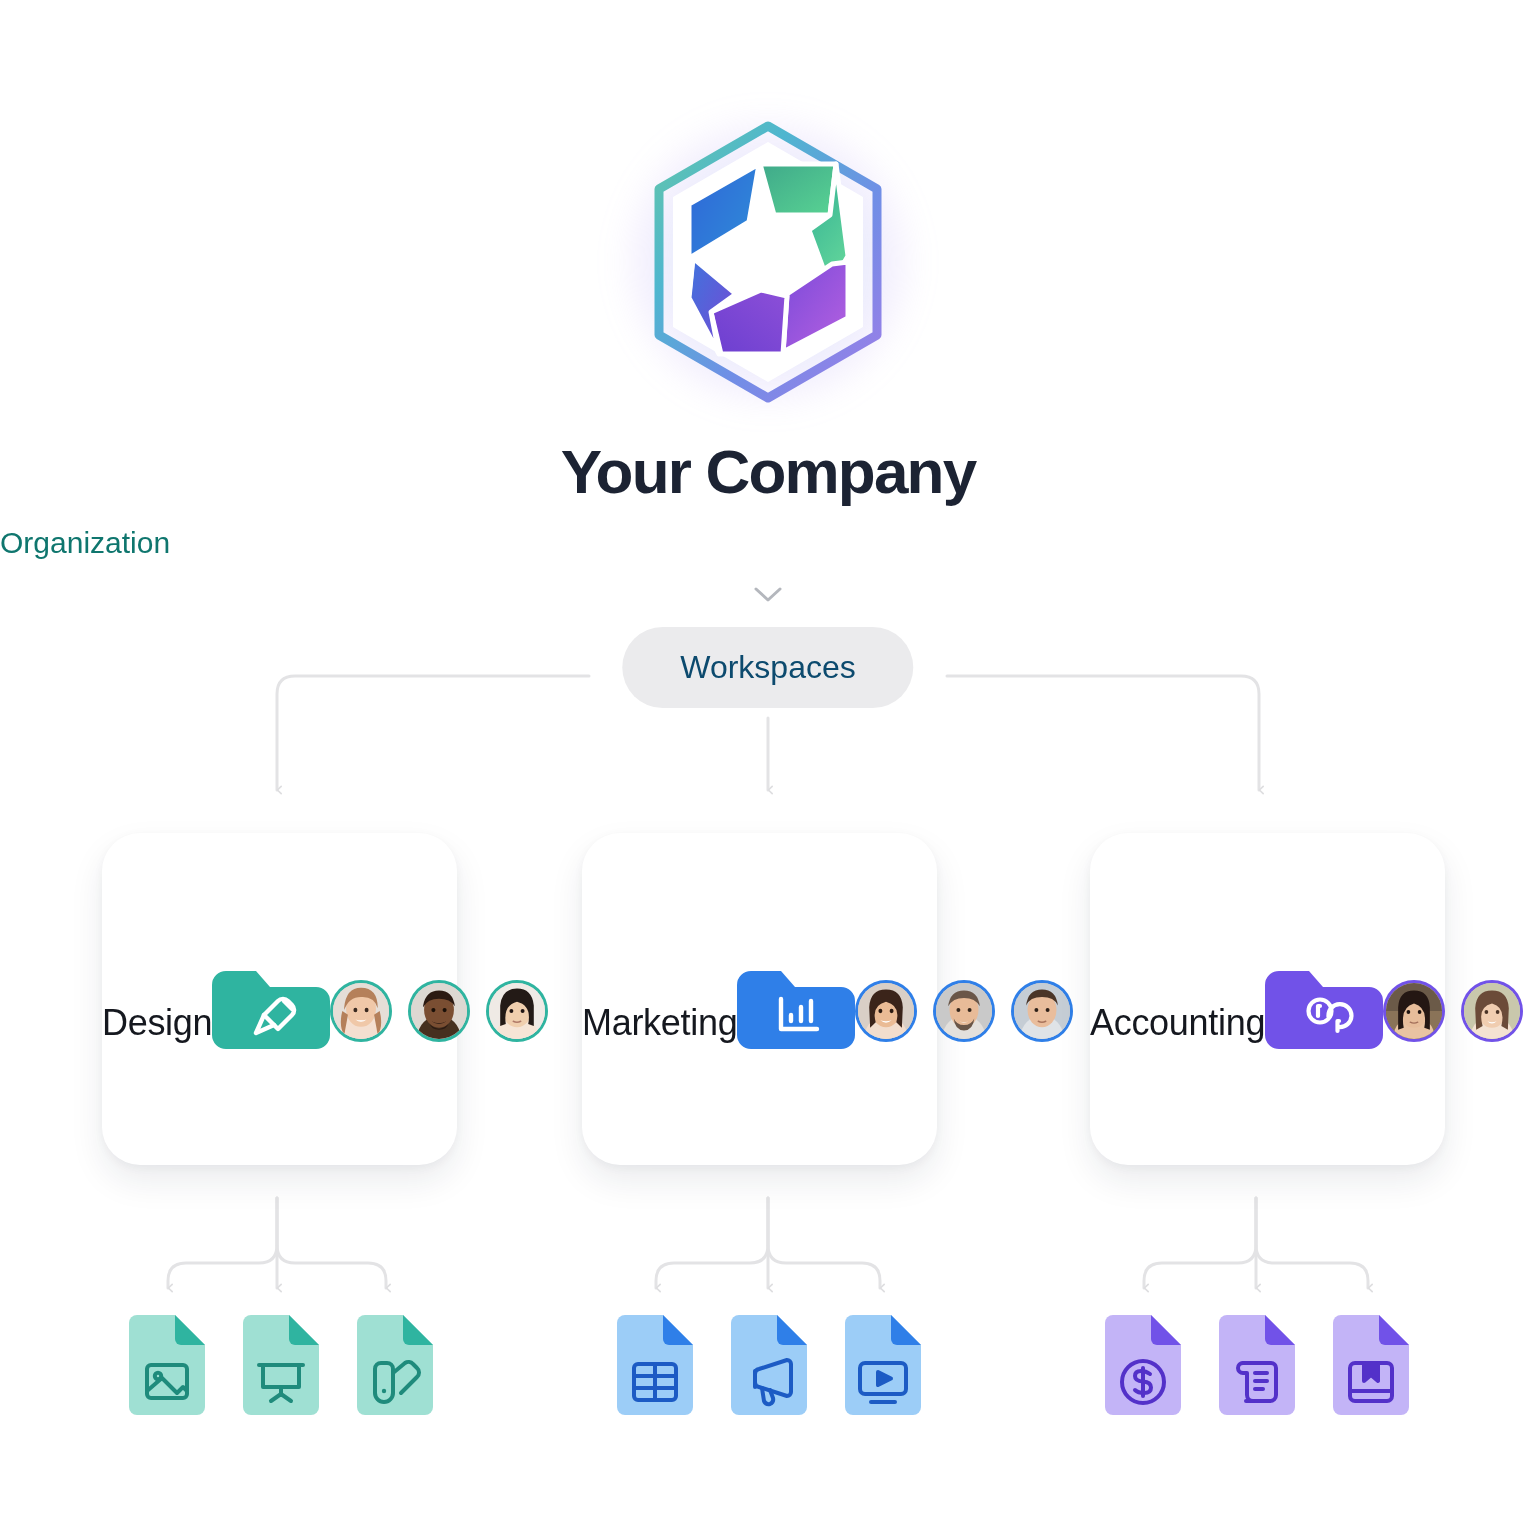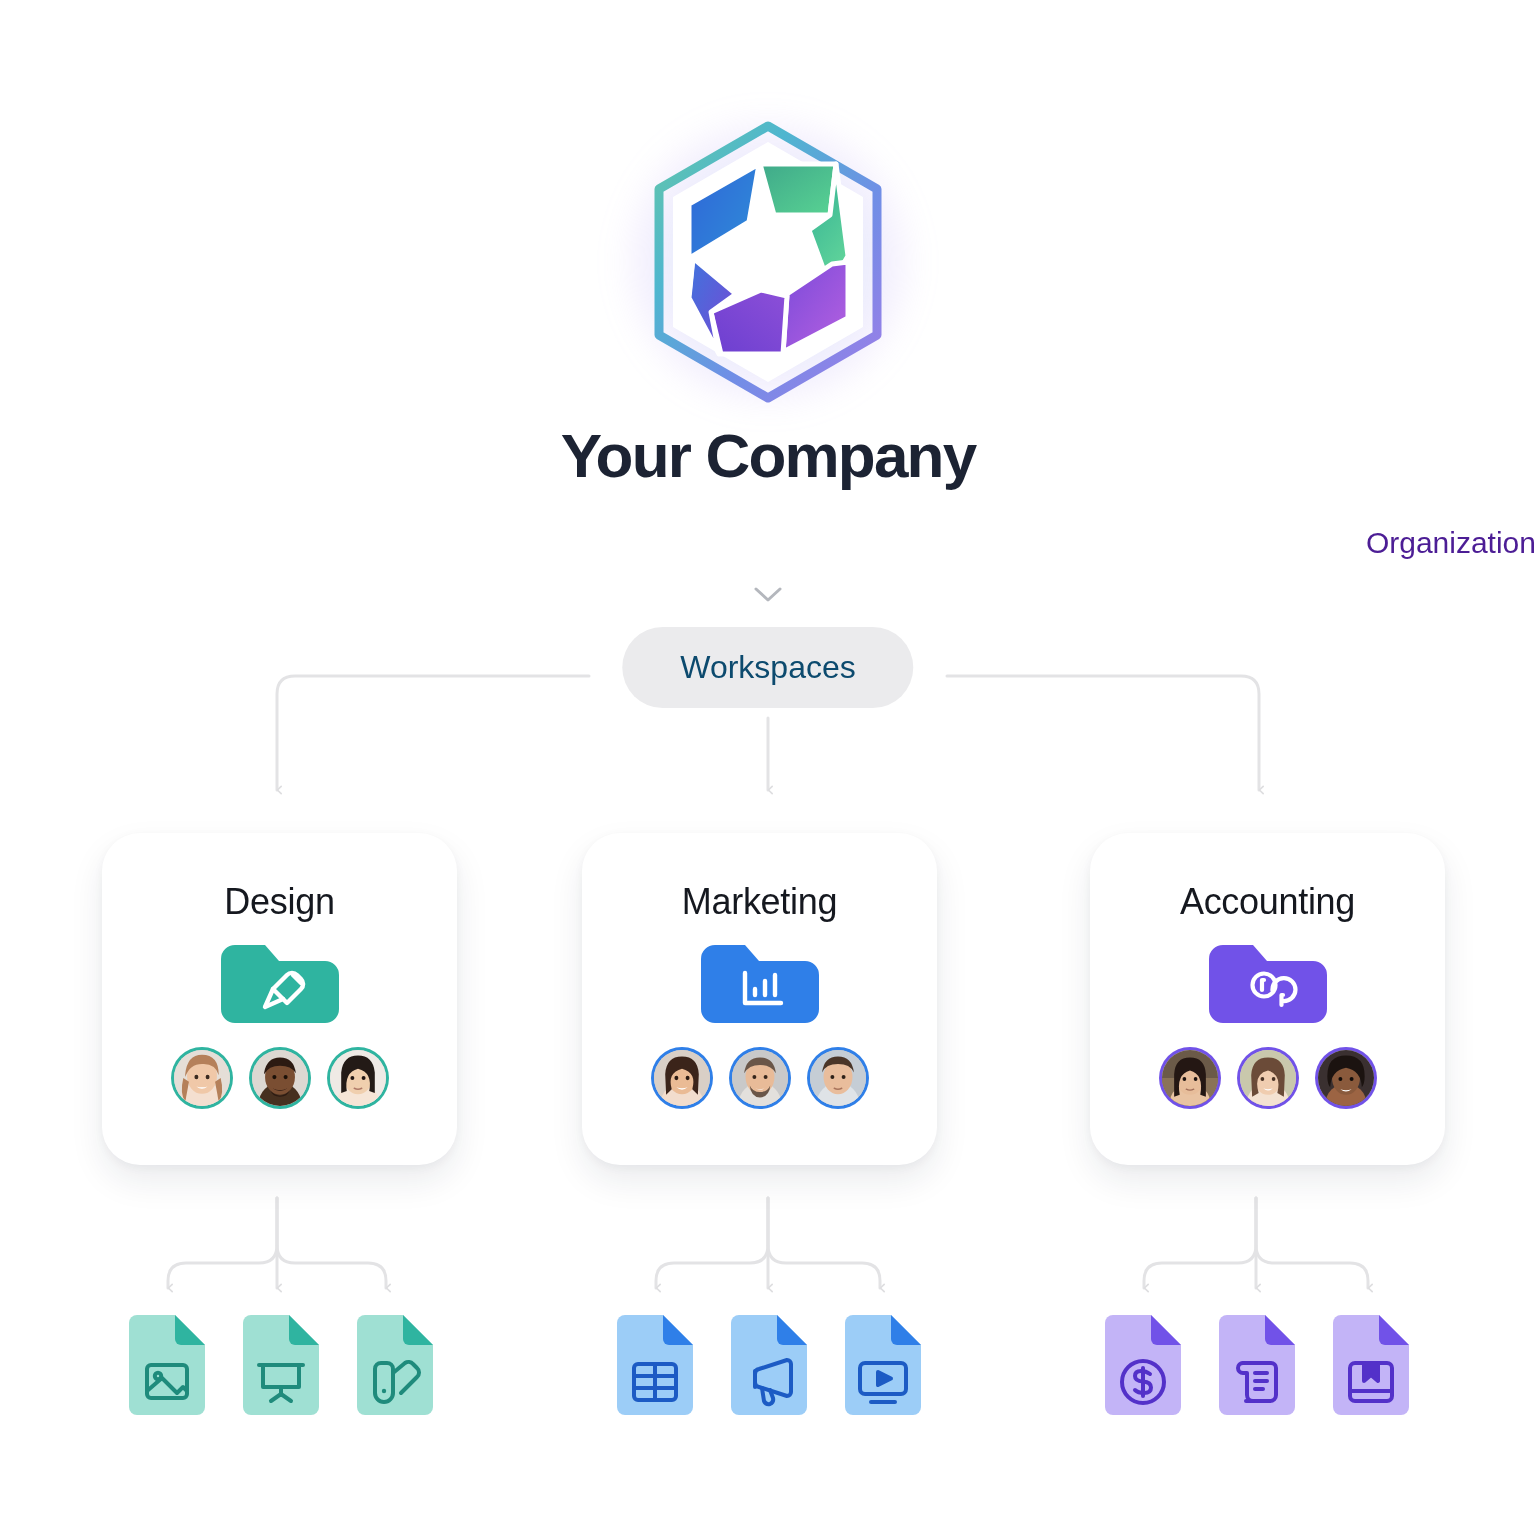--- a/index.html
+++ b/index.html
@@ -64,37 +64,37 @@
     left: 50%;
     top: 50%;
     transform: translate(-50%, -50%);
   }
 
   
   .org-title {
     position: absolute;
     left: 0;
     right: 0;
-    top: 420px;
+    top: 436px;
     text-align: center;
     font-size: 62px;
     font-weight: 700;
     letter-spacing: -1.8px;
     color: #1c2333;
     z-index: 3;
   }
   .org-sub {
     position: absolute;
     left: 0;
     right: 0;
     top: 526px;
-    text-align: right;
+    text-align: left;
     font-size: 30px;
     font-weight: 400;
-    color: #4c1d95;
+    color: #0f766e;
     z-index: 3;
   }
   .org-chevron {
     position: absolute;
     left: 50%;
     top: 582px;
     transform: translateX(-50%);
     z-index: 3;
     line-height: 0;
   }
@@ -119,21 +119,21 @@
     position: absolute;
     top: 833px;
     width: 355px;
     height: 332px;
     background: #ffffff;
     border-radius: 38px;
     box-shadow: 0 16px 34px rgba(24, 32, 56, 0.085),
                 0 3px 10px rgba(24, 32, 56, 0.045);
     z-index: 3;
     display: flex;
-    flex-direction: column;
+    flex-direction: row;
     align-items: center;
   }
   .card-design     { left: 102px; }
   .card-marketing  { left: 582px; }
   .card-accounting { left: 1078px; margin-left: 12px; }
 
   .card-title {
     margin-top: 48px;
     font-size: 36px;
     color: #15181f;

